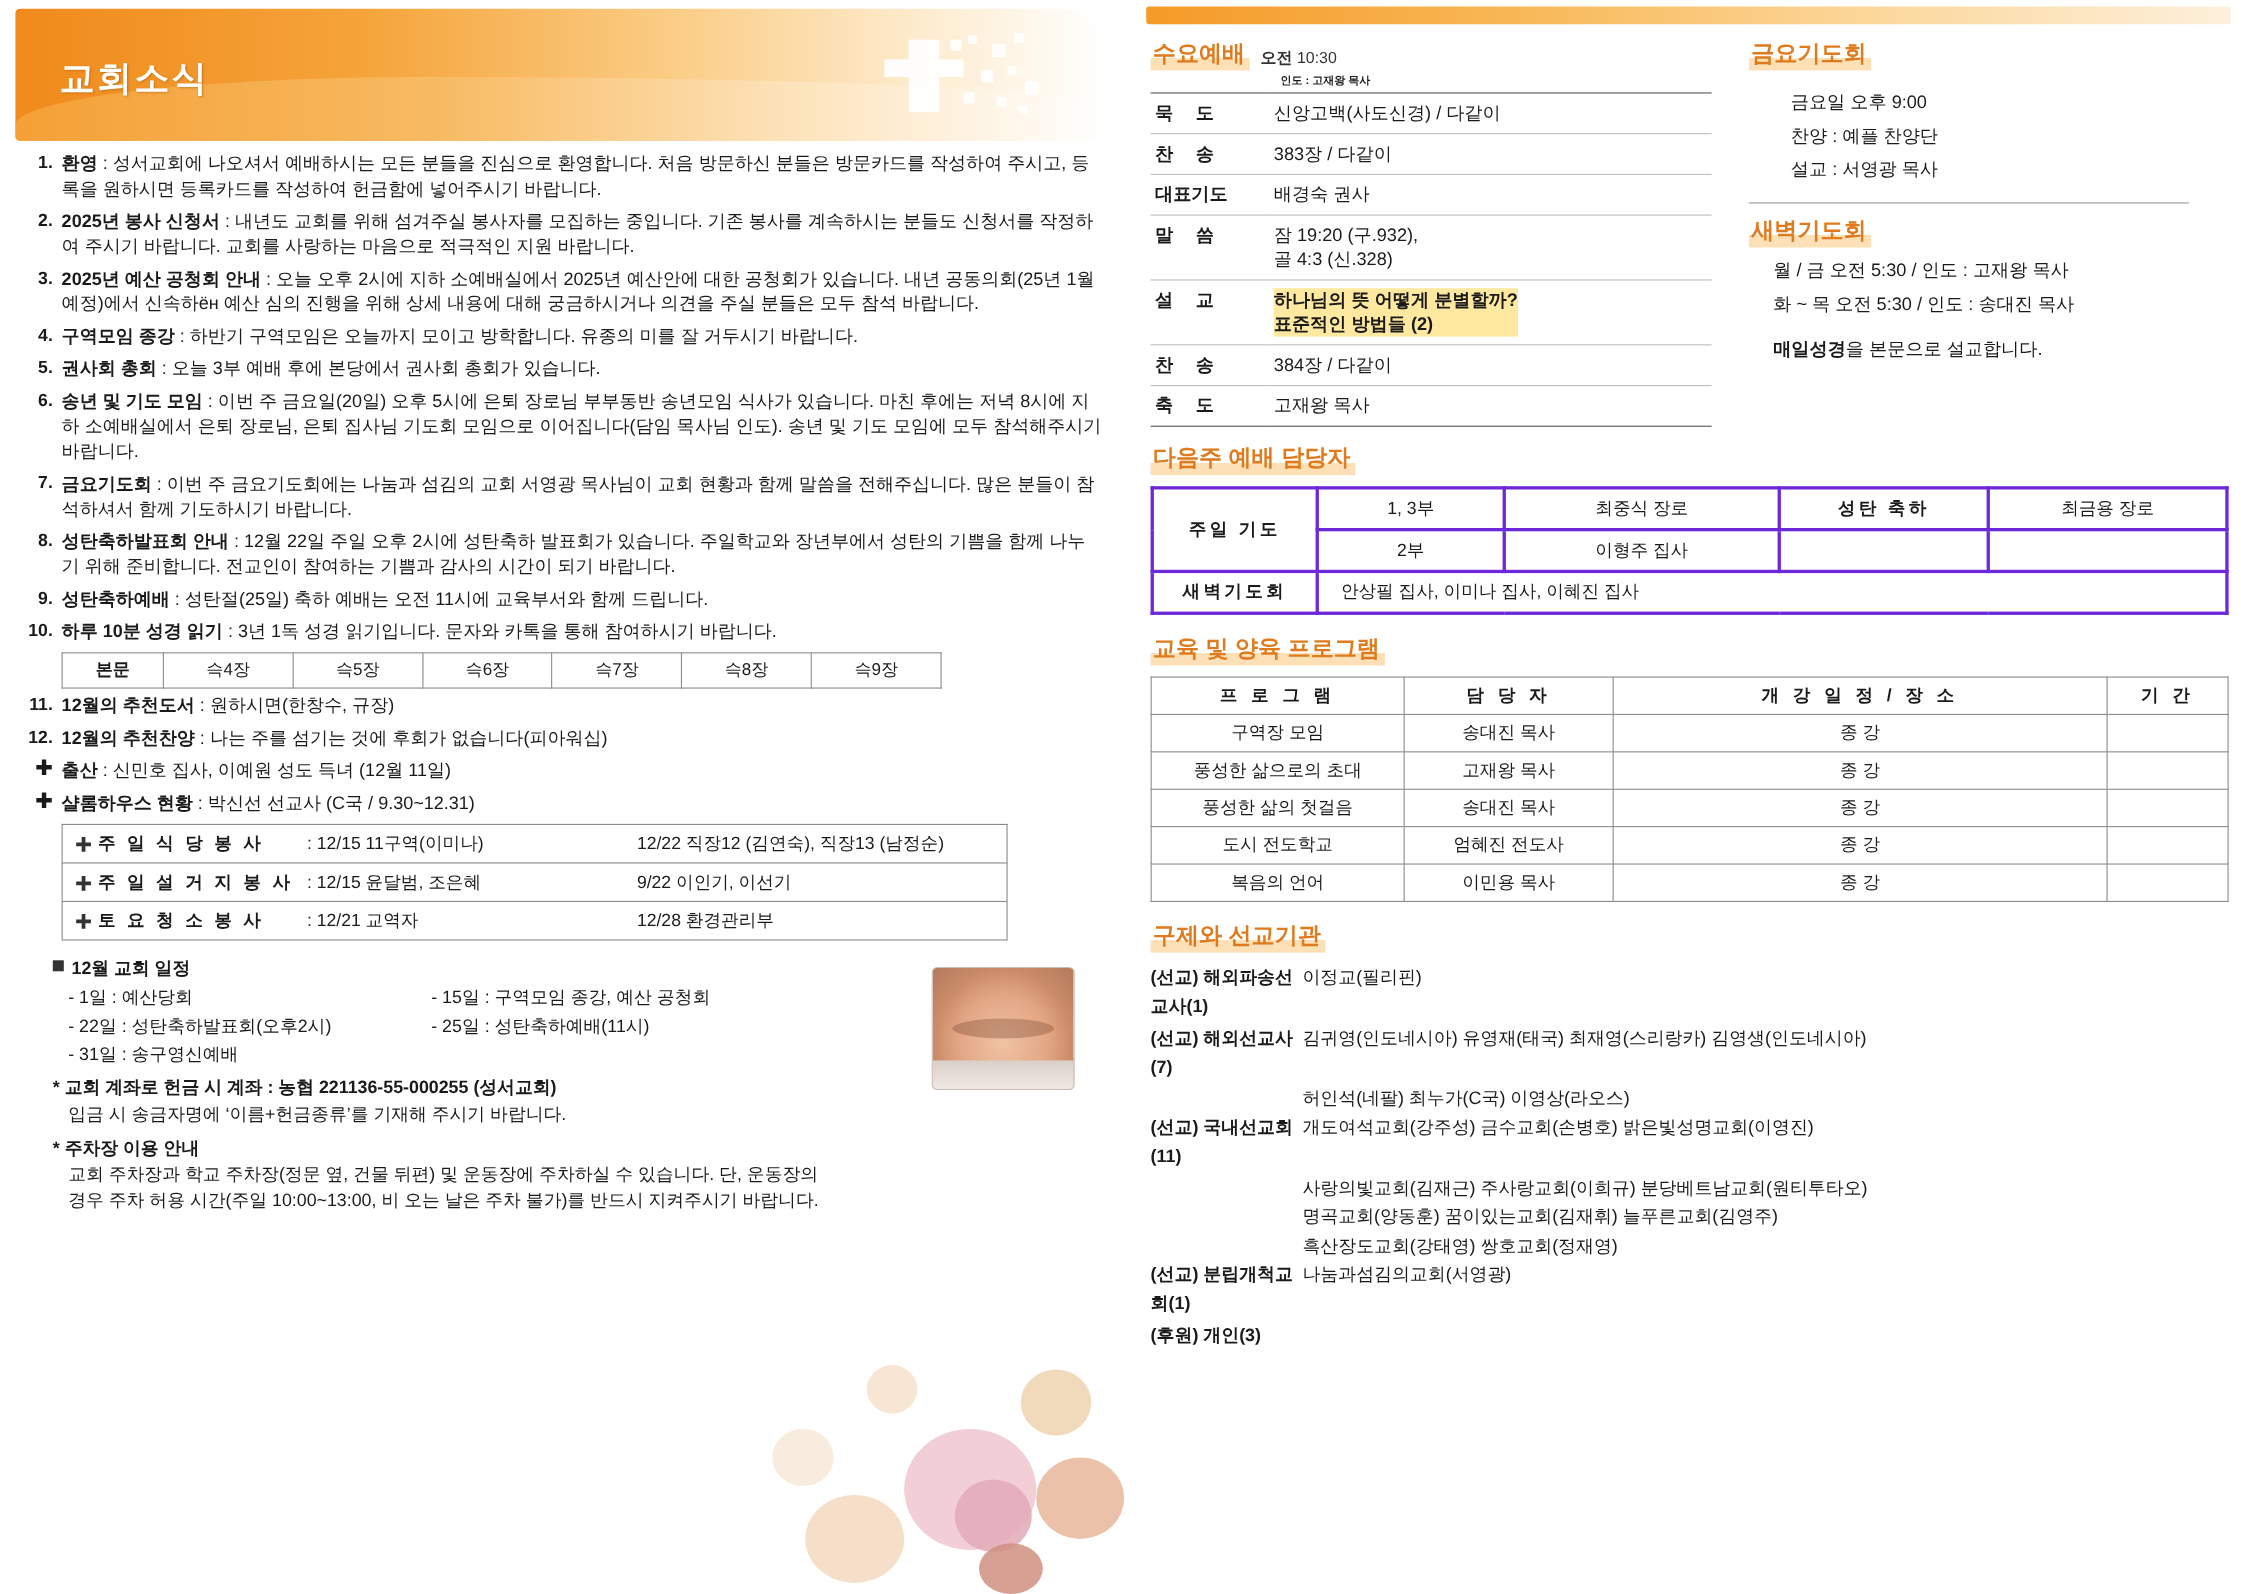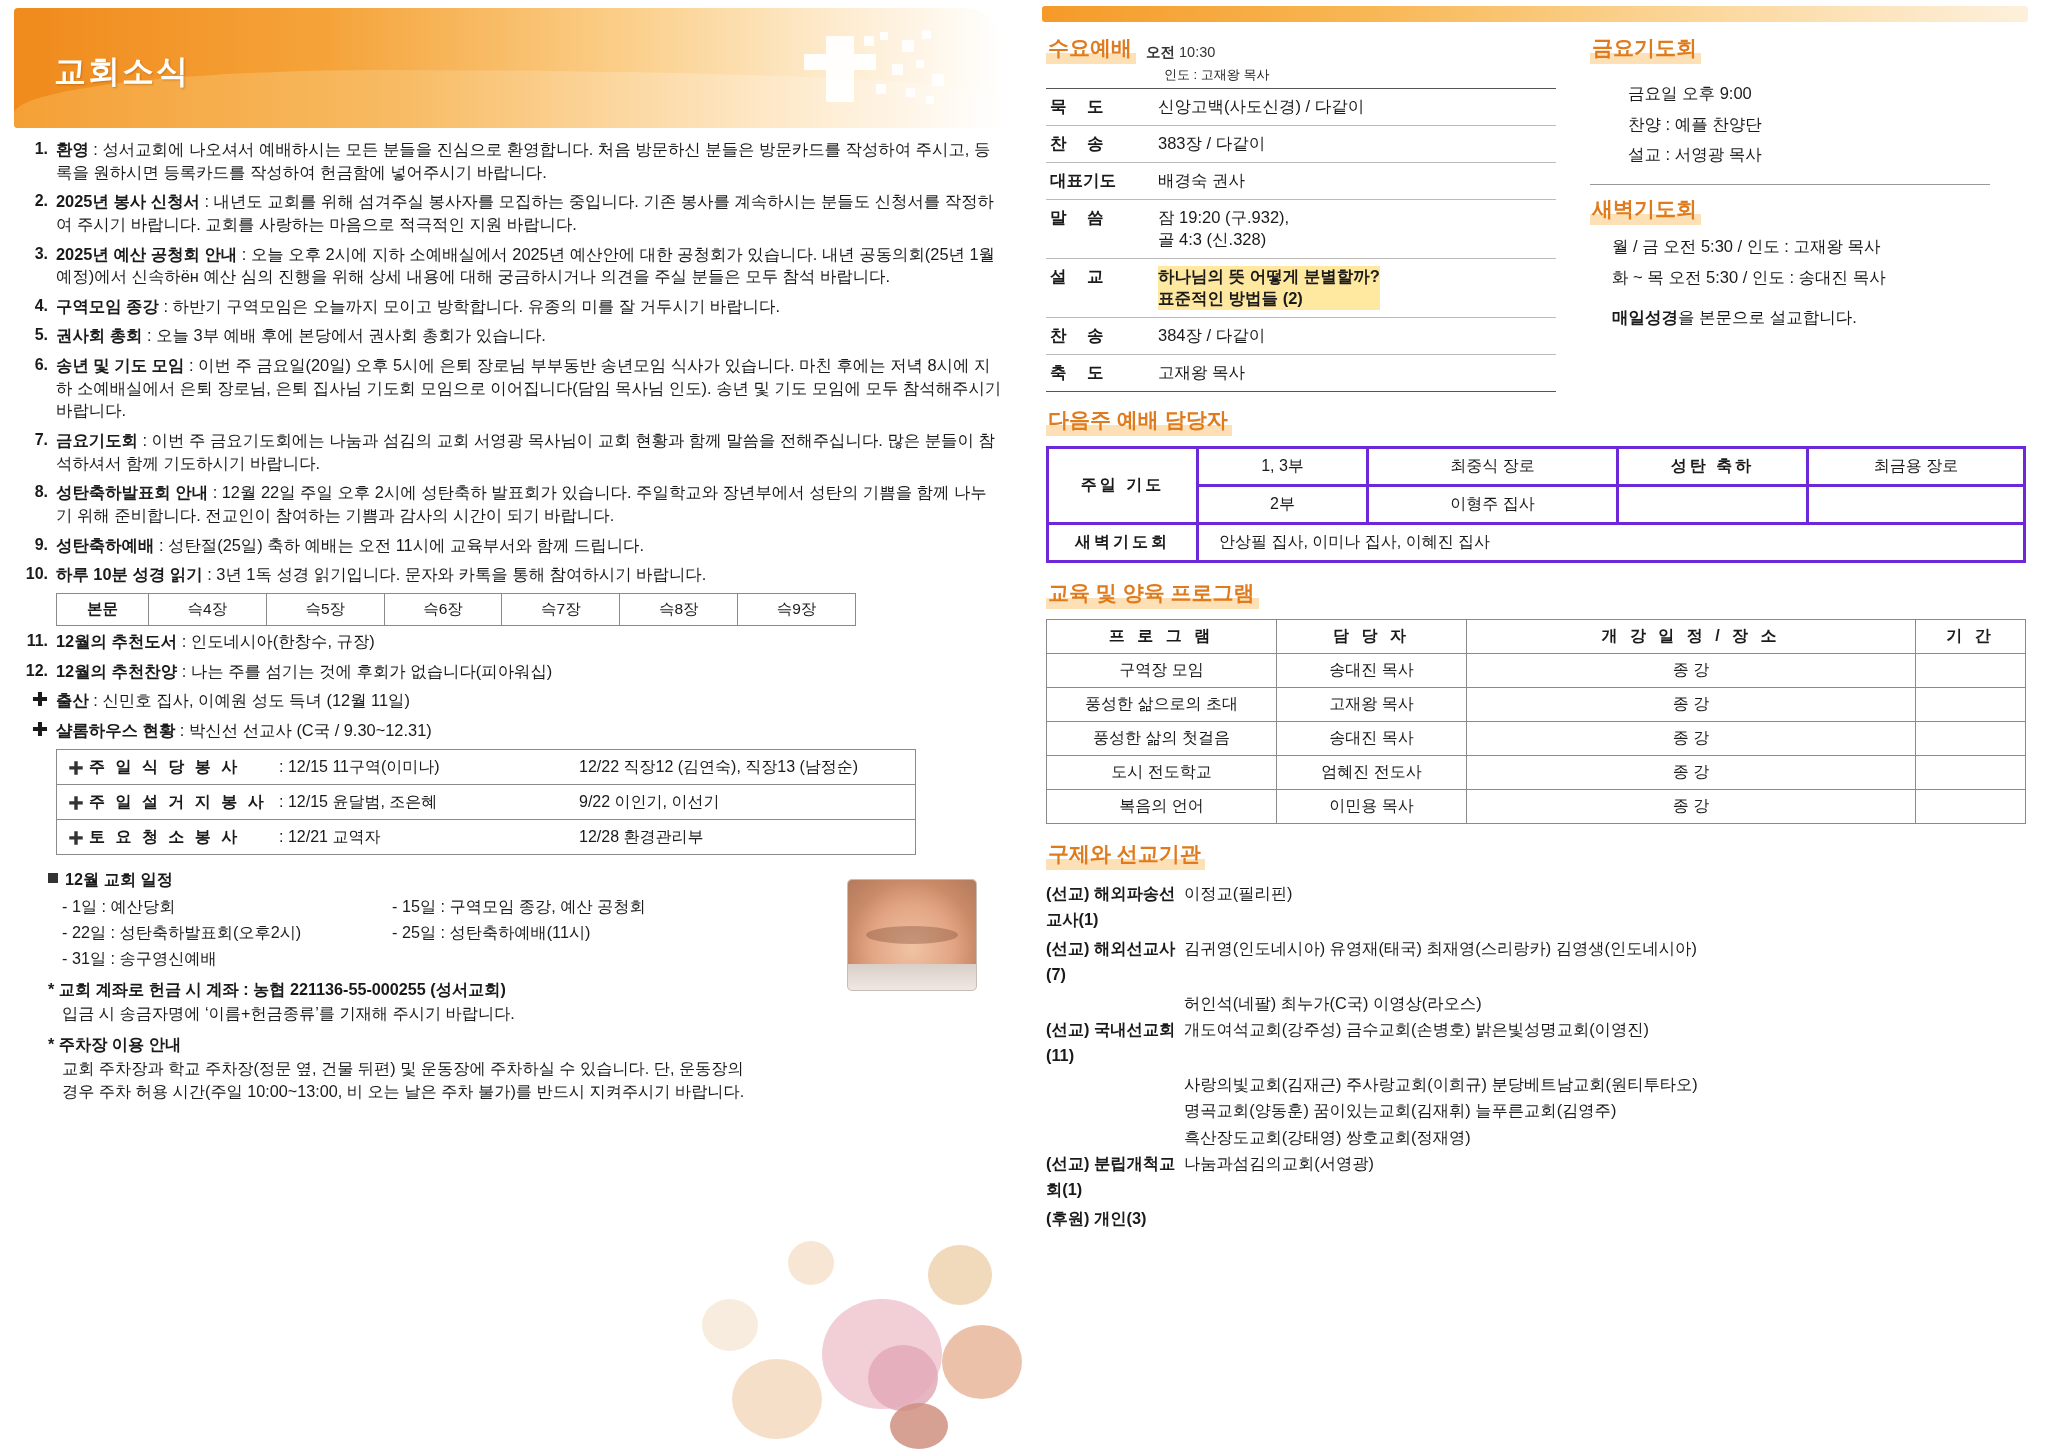--- a/index.html
+++ b/index.html
@@ -247,21 +247,21 @@
           <td>슥7장</td>
           <td>슥8장</td>
           <td>슥9장</td>
         </tr>
       </tbody>
         </table>
 
       <ol class="notices">
         <li>
           <span class="num">11.</span>
-          <span class="body"><b class="lbl">12월의 추천도서</b><span> : 인도네시아(한창수, 규장)</span></span>
+          <span class="body"><b class="lbl">12월의 추천도서</b><span> : 원하시면(한창수, 규장)</span></span>
         </li>
         <li>
           <span class="num">12.</span>
           <span class="body"><b class="lbl">12월의 추천찬양</b><span> : 나는 주를 섬기는 것에 후회가 없습니다(피아워십)</span></span>
         </li>
         <li>
           <span class="num">✚</span>
           <span class="body"><b class="lbl">출산</b><span> : 신민호 집사, 이예원 성도 득녀 (12월 11일)</span></span>
         </li>
         <li>
@@ -346,21 +346,21 @@
       <div class="r-cols">
 
         <div class="r-col-left">
           <div style="display:flex;align-items:center;">
             <span class="sect-title">수요예배</span>
             <span class="sub-time">
               <b>오전</b>
               <span>10:30</span>
             </span>
           </div>
-          <div style="font-size:13px;margin:-4px 0 4px 118px;">인도 : 고재왕 목사</div>
+          <div style="font-size:10px;margin:-4px 0 4px 118px;font-weight:bold;">인도 : 고재왕 목사</div>
 
           <table class="order">
             <tbody>
                 <tr>
               <td class="k">묵 도</td>
               <td>신앙고백(사도신경) / 다같이</td>
             </tr>
             <tr>
               <td class="k">찬 송</td>
               <td>383장 / 다같이</td>

